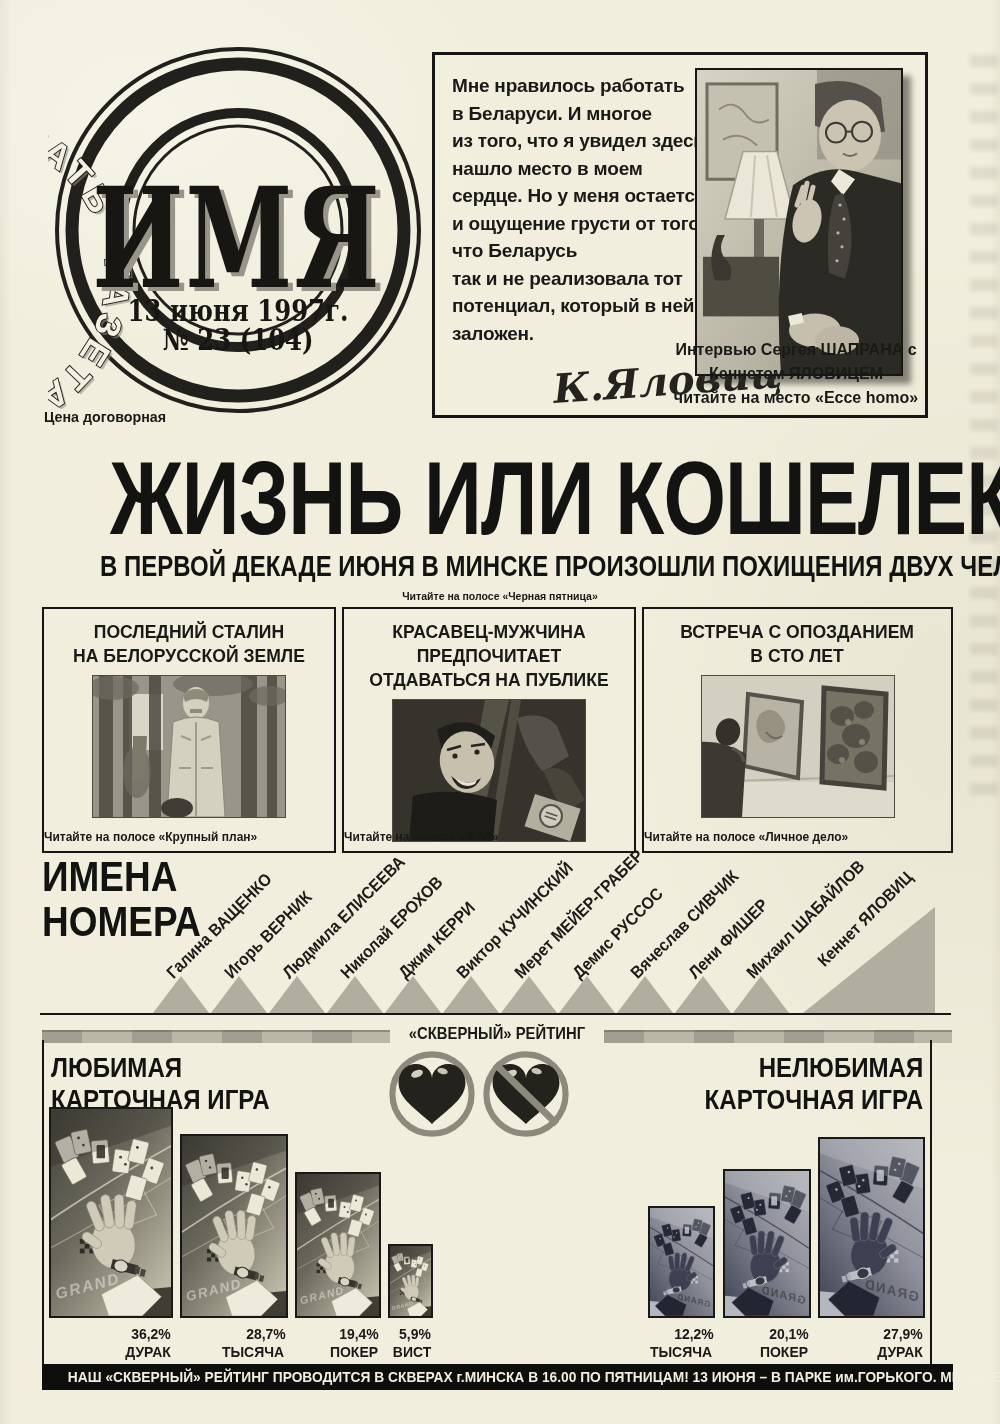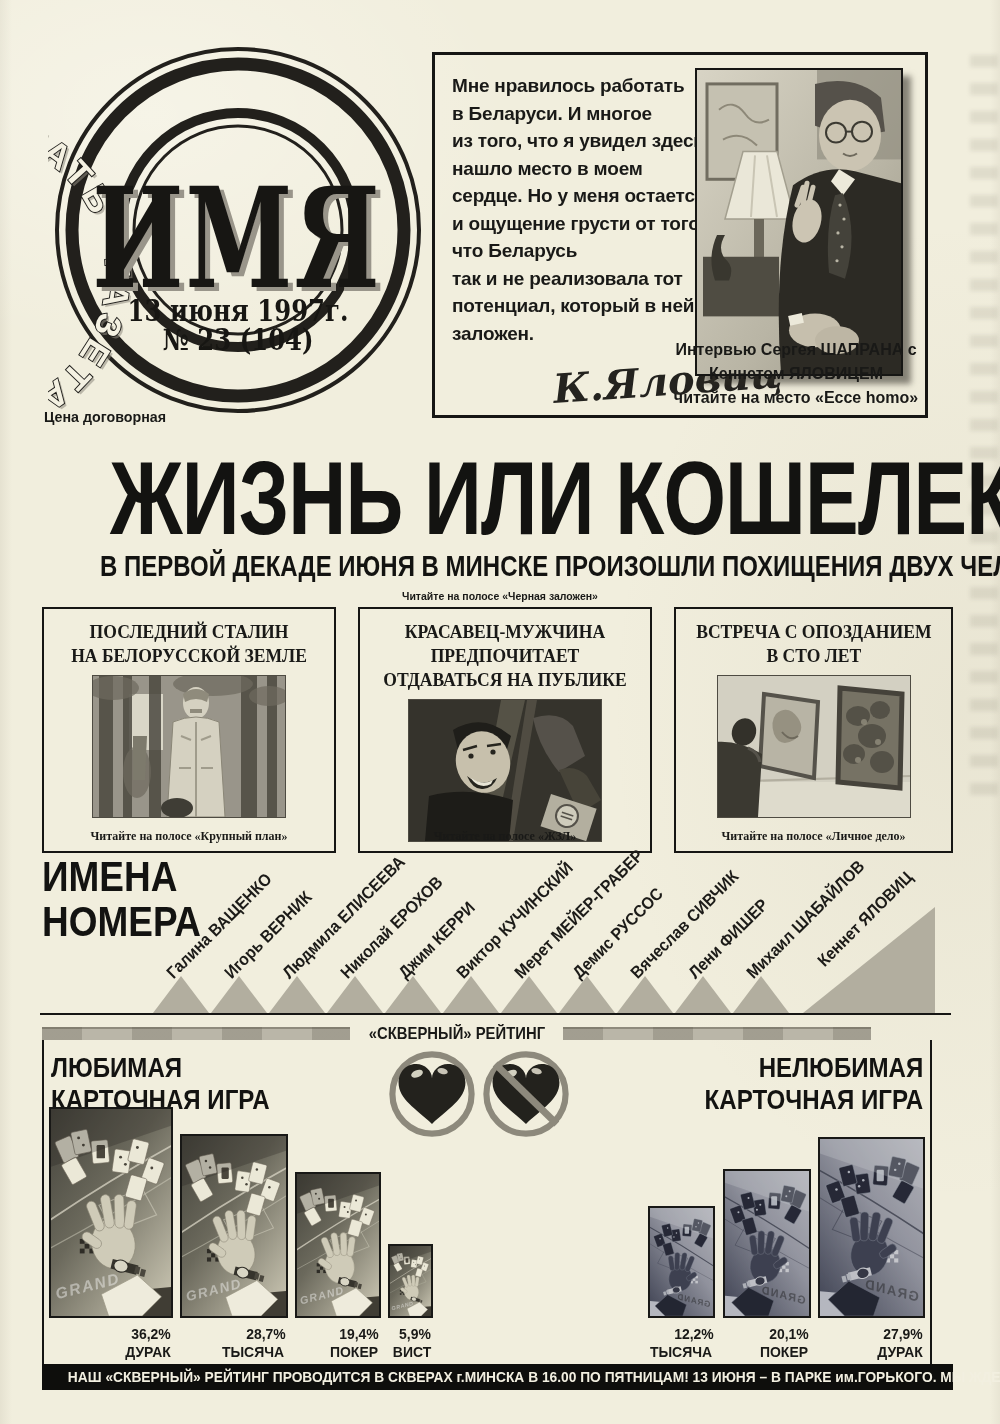--- a/index.html
+++ b/index.html
@@ -33,44 +33,44 @@
   
   .headline{position:absolute;left:0;top:447px;width:100%;text-align:center;
     font-size:103px;font-weight:800;letter-spacing:-1px;white-space:nowrap;
     transform:scaleX(.78);transform-origin:50% 0;line-height:1.0;color:#131311;}
   .subhead{position:absolute;left:0;top:549px;width:100%;text-align:center;
     font-size:30px;font-weight:800;white-space:nowrap;transform:scaleX(.8);
     transform-origin:50% 0;color:#131311;}
   .headline-note{position:absolute;left:0;top:590px;width:100%;text-align:center;
     font-weight:bold;font-size:10.5px;}
   
-  .teasers{position:absolute;left:42px;top:607px;width:911px;height:246px;display:flex;gap:22px;font-family:Liberation Serif, serif;}
+  .teasers{position:absolute;left:42px;top:607px;width:911px;height:246px;display:flex;gap:6px;}
   .teaser{border:2px solid #161614;box-sizing:border-box;flex:0 0 294px;position:relative;
     display:flex;flex-direction:column;align-items:center;}
   .teaser:last-child{flex:1 1 auto;}
   .teaser-title{margin-top:11px;text-align:center;font-weight:800;font-size:18.5px;
     line-height:1.3;white-space:pre-line;transform:scaleX(.95);transform-origin:50% 0;}
   .teaser-photo{margin:7px 0 0 0;width:192px;height:141px;border:1px solid #4e4b42;background:#a9a597;}
   .teaser-photo svg{display:block;width:100%;height:100%;}
-  .teaser-caption{position:absolute;bottom:7px;left:0;width:100%;text-align:center;
+  .teaser-caption{position:absolute;bottom:7px;left:0;width:100%;
     font-weight:bold;font-size:12px;}
   
   .names-strip{position:absolute;left:40px;top:850px;width:911px;height:163px;
     border-bottom:2px solid #161614;text-decoration:underline;}
   .names-heading{position:absolute;left:2px;top:4px;font-size:42px;font-weight:800;
     line-height:1.08;white-space:pre-line;transform:scaleX(.88);transform-origin:0 0;color:#131311;}
   .tri{position:absolute;bottom:0;width:0;height:0;
     border-left:28px solid transparent;border-right:28px solid transparent;
     border-bottom:37px solid #b2ae9f;}
   .tri-big{position:absolute;bottom:0;width:0;height:0;
     border-left:132px solid transparent;border-bottom:106px solid #b2ae9f;}
   .name-label{position:absolute;white-space:nowrap;font-weight:bold;font-size:17px;
     transform:rotate(-45deg) scaleX(.92);transform-origin:0 100%;color:#1c1b18;}
   
-  .band{position:absolute;left:42px;top:1024px;width:829px;display:flex;align-items:center;}
+  .band{position:absolute;left:42px;top:1024px;width:910px;display:flex;align-items:flex-end;}
   .band-seg{flex:1;height:13px;background:
     repeating-linear-gradient(90deg, rgba(90,86,74,.25) 0 40px, rgba(90,86,74,0) 40px 90px),
     linear-gradient(#8f8b7d 0 2px,#bab6a8 2px 100%);}
   .band-label{padding:0 9px;font-weight:800;font-size:16.5px;transform:scaleX(.9);white-space:nowrap;}
   
   .rating{position:absolute;left:42px;top:1040px;width:890px;height:350px;
     border-left:2px solid #161614;border-right:2px solid #161614;box-sizing:border-box;}
   .fav-title{position:absolute;left:7px;top:12px;font-size:28px;font-weight:800;line-height:1.13;
     white-space:pre-line;transform:scaleX(.86);transform-origin:0 0;color:#131311;}
   .unfav-title{position:absolute;right:7px;top:12px;font-size:28px;font-weight:800;line-height:1.13;
@@ -243,21 +243,21 @@
       </svg>
     </figure>
     <div class="photo-caption">
       <div>Интервью Сергея ШАПРАНА с Кеннетом ЯЛОВИЦЕМ</div>
       <div>читайте на место «Ecce homo»</div>
     </div>
   </section>
 
   <h1 class="headline" style="margin:0">ЖИЗНЬ ИЛИ КОШЕЛЕК</h1>
   <div class="subhead">В ПЕРВОЙ ДЕКАДЕ ИЮНЯ В МИНСКЕ ПРОИЗОШЛИ ПОХИЩЕНИЯ ДВУХ ЧЕЛОВЕК</div>
-  <div class="headline-note">Читайте на полосе «Черная заложен»</div>
+  <div class="headline-note">Читайте на полосе «Черная пятница»</div>
 
   <section class="teasers">
     <article class="teaser">
       <div class="teaser-title">ПОСЛЕДНИЙ СТАЛИН
 НА БЕЛОРУССКОЙ ЗЕМЛЕ</div>
       <div class="teaser-photo">
         <svg viewBox="0 0 192 141" preserveAspectRatio="none">
           <rect width="192" height="141" fill="#99958a"></rect>
           <rect x="36" y="18" width="34" height="56" fill="#d9d6c7"></rect>
           <g fill="#4c4940" opacity=".85">

